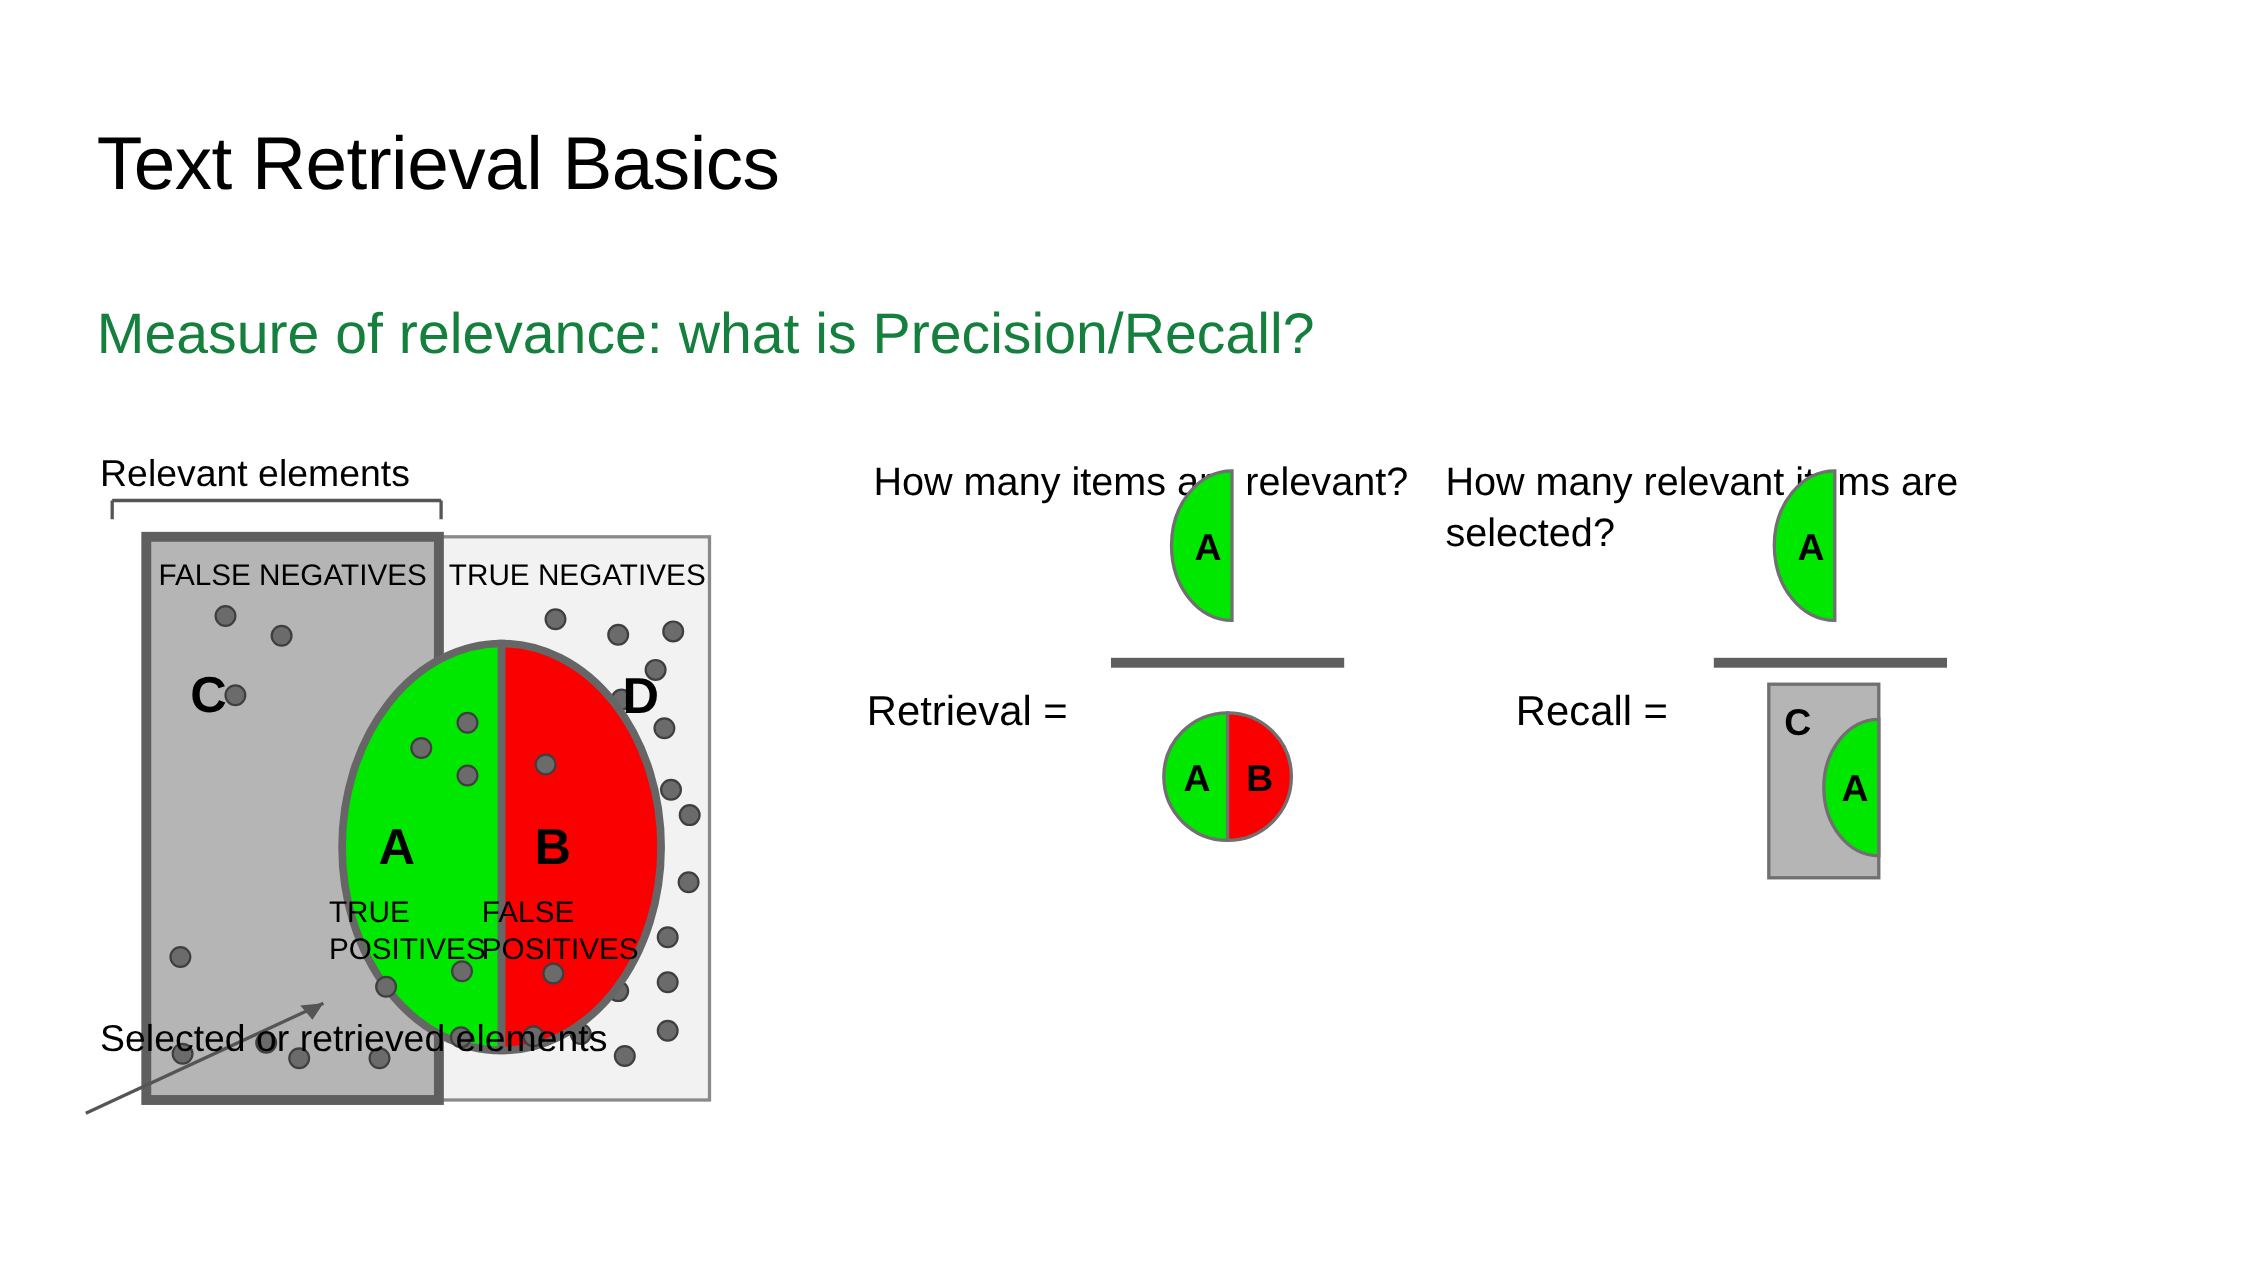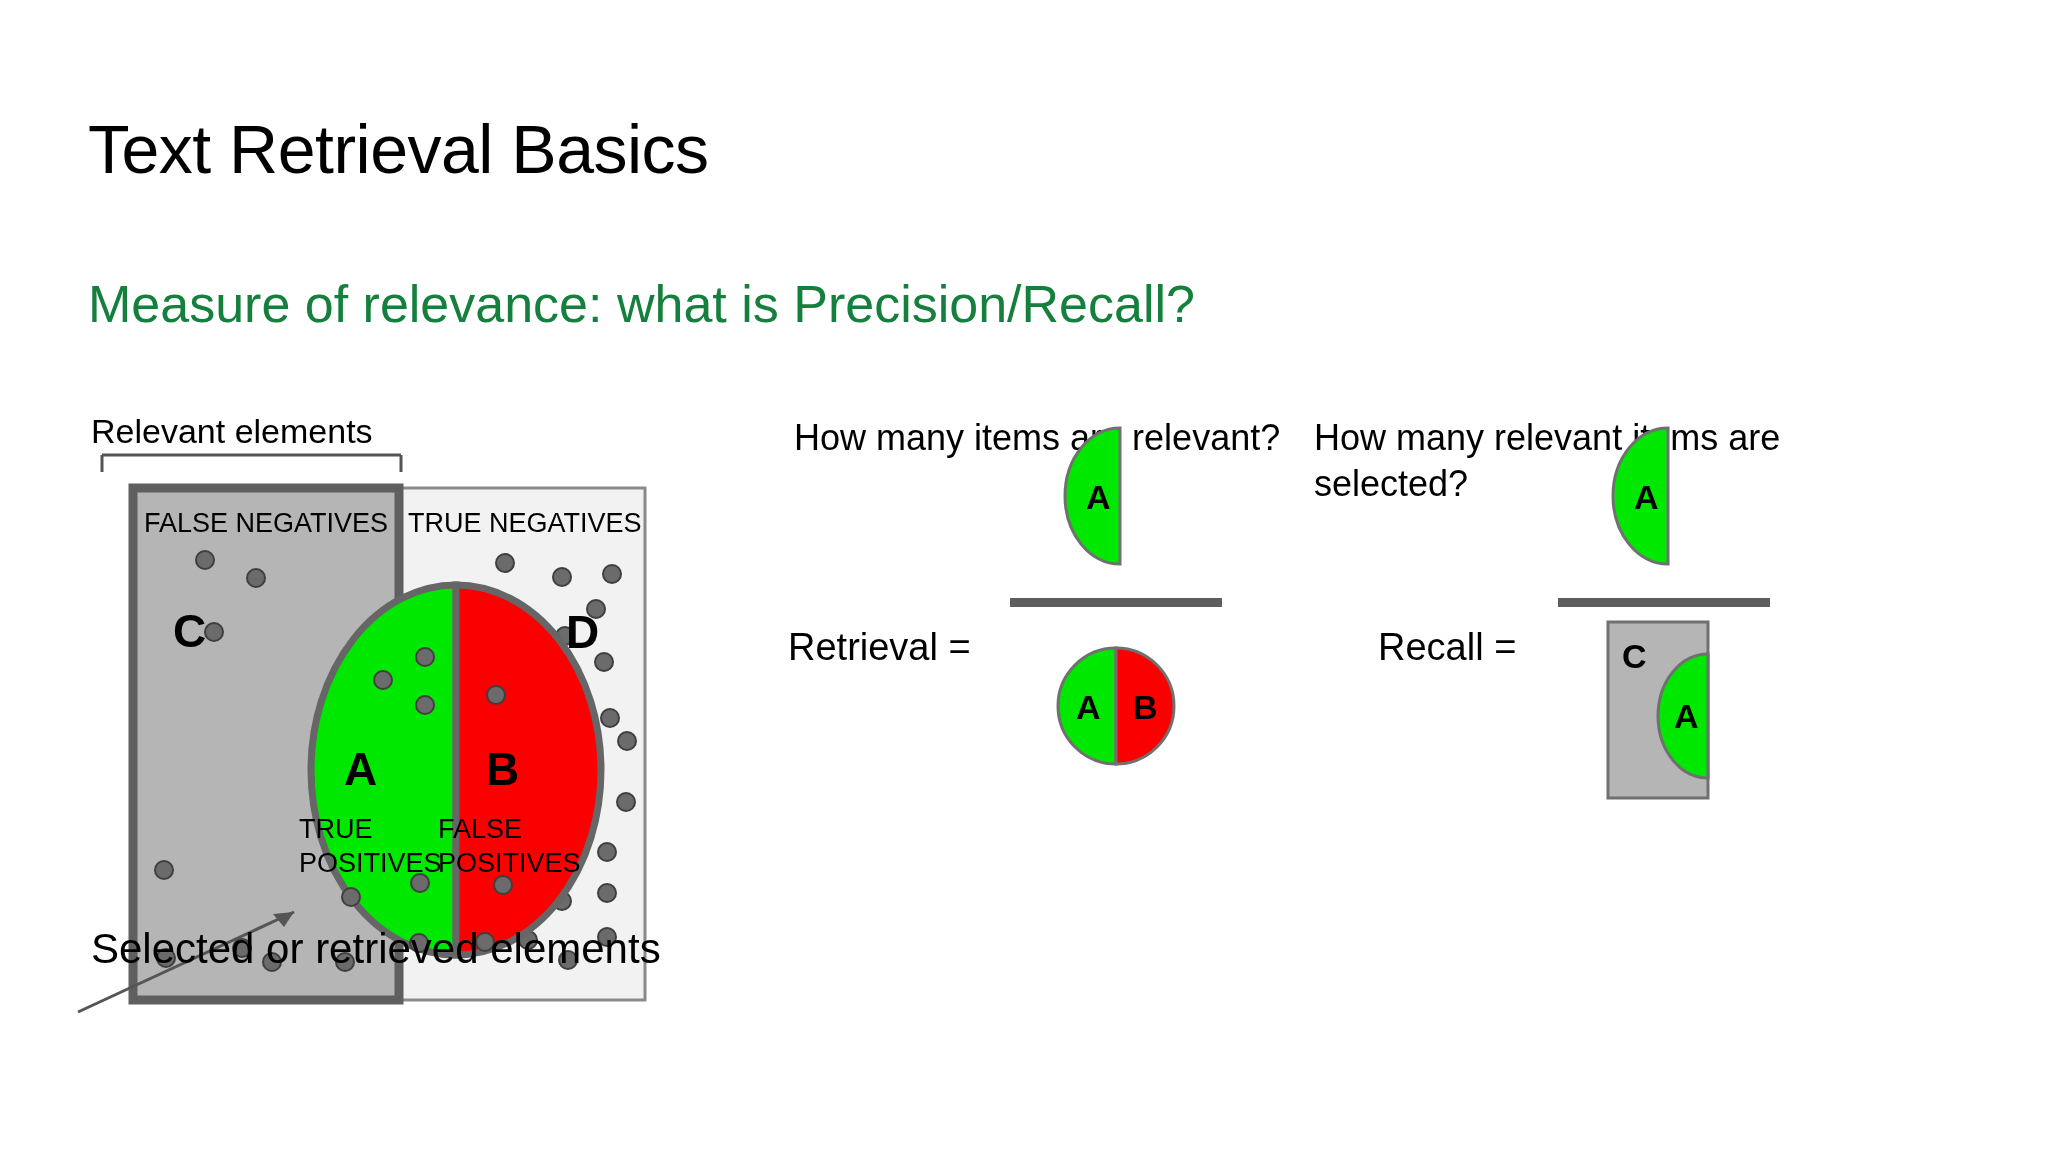--- a/index.html
+++ b/index.html
@@ -26,21 +26,21 @@
 
   
   #venn-block{position:absolute;left:56px;top:400px;width:640px;height:640px;}
   #relevant-caption{
     position:absolute;left:35px;top:12px;
     font-size:34px;color:#000;white-space:nowrap;
   }
   #venn-svg{position:absolute;left:0;top:0;}
   #selected-caption{
     position:absolute;left:35px;top:525px;
-    font-size:42px;color:#000;white-space:nowrap;
+    font-size:34px;color:#000;white-space:nowrap;
   }
 
   
   .formula-block{position:absolute;top:400px;height:640px;}
   #precision-block{left:770px;width:560px;}
   #recall-block{left:1290px;width:620px;}
 
   .question{
     position:absolute;left:24px;top:15px;
     font-size:36px;color:#000;line-height:1.28;

